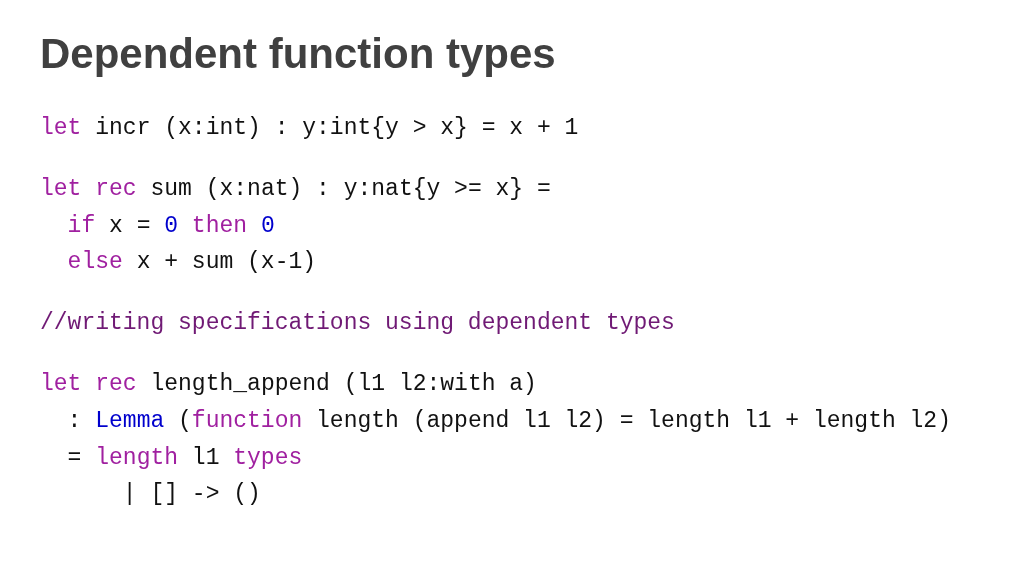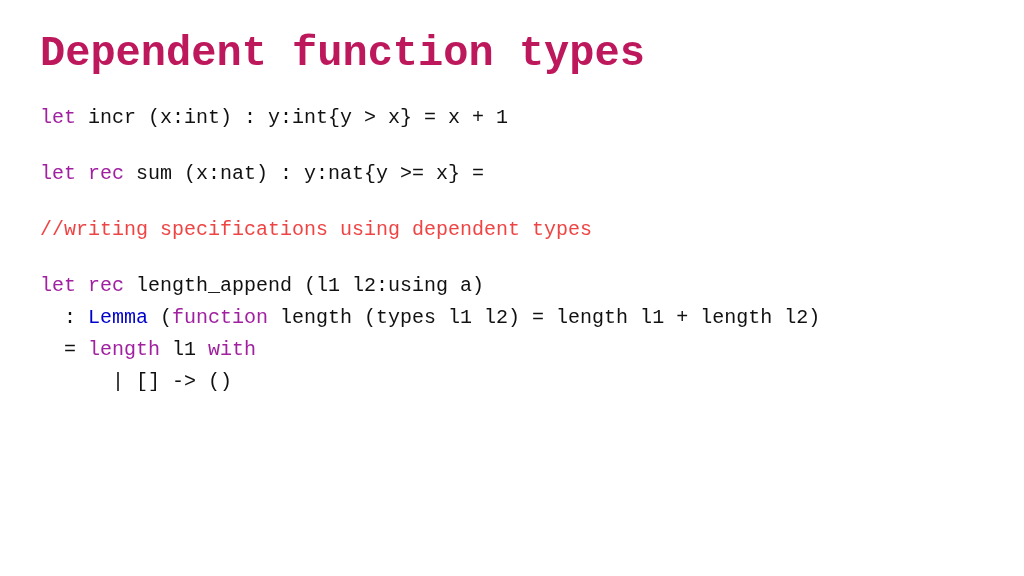--- a/index.html
+++ b/index.html
@@ -13,28 +13,28 @@
       font-family: 'Segoe UI', Arial, sans-serif;
       width: 1024px;
       height: 576px;
       overflow: hidden;
       padding: 30px 40px;
     }
 
     .page-title {
       font-size: 42px;
       font-weight: 700;
-      color: #be185d;
-      margin-bottom: 24px;
-      font-family: Liberation Mono, monospace;
+      color: #404040;
+      margin-bottom: 32px;
+      font-family: Liberation Sans, sans-serif;
     }
 
     .code-block {
       font-family: 'Courier New', Courier, monospace;
-      font-size: 20px;
+      font-size: 23px;
       line-height: 1.6;
     }
 
     .code-section {
       margin-bottom: 24px;
     }
 
     .code-line {
       display: block;
       white-space: pre;
@@ -42,46 +42,48 @@
 
     .kw-purple {
       color: #a020a0;
     }
 
     .kw-blue {
       color: #0000cd;
     }
 
     .comment {
-      color: #ef4444;
+      color: #701a75;
     }
 
     .text-black {
       color: #111111;
     }
   </style>
 </head>
 <body>
 
 <h1 class="page-title">Dependent function types</h1>
 
 <div class="code-block">
 
   <div class="code-section">
     <span class="code-line"><span class="kw-purple">let</span><span class="text-black"> incr (x:int) : y:int{y &gt; x} = x + 1</span></span>
   </div>
 
   <div class="code-section">
     <span class="code-line"><span class="kw-purple">let</span><span class="text-black"> </span><span class="kw-purple">rec</span><span class="text-black"> sum (x:nat) : y:nat{y &gt;= x} =</span></span>
+    <span class="code-line"><span class="text-black">  </span><span class="kw-purple">if</span><span class="text-black"> x = </span><span class="kw-blue">0</span><span class="text-black"> </span><span class="kw-purple">then</span><span class="text-black"> </span><span class="kw-blue">0</span></span>
+    <span class="code-line"><span class="text-black">  </span><span class="kw-purple">else</span><span class="text-black"> x + sum (x-1)</span></span>
   </div>
 
   <div class="code-section">
     <span class="code-line comment">//writing specifications using dependent types</span>
   </div>
 
   <div class="code-section">
-    <span class="code-line"><span class="kw-purple">let</span><span class="text-black"> </span><span class="kw-purple">rec</span><span class="text-black"> length_append (l1 l2:using a)</span></span>
-    <span class="code-line"><span class="text-black">  : </span><span class="kw-blue">Lemma</span><span class="text-black"> (</span><span class="kw-purple">function</span><span class="text-black"> length (types l1 l2) = length l1 + length l2)</span></span>
-    <span class="code-line"><span class="text-black">  = </span><span class="kw-purple">length</span><span class="text-black"> l1 </span><span class="kw-purple">with</span></span>
+    <span class="code-line"><span class="kw-purple">let</span><span class="text-black"> </span><span class="kw-purple">rec</span><span class="text-black"> length_append (l1 l2:with a)</span></span>
+    <span class="code-line"><span class="text-black">  : </span><span class="kw-blue">Lemma</span><span class="text-black"> (</span><span class="kw-purple">function</span><span class="text-black"> length (append l1 l2) = length l1 + length l2)</span></span>
+    <span class="code-line"><span class="text-black">  = </span><span class="kw-purple">length</span><span class="text-black"> l1 </span><span class="kw-purple">types</span></span>
     <span class="code-line"><span class="text-black">      | [] -&gt; ()</span></span>
   </div>
 
 </div>
 
 </body></html>

